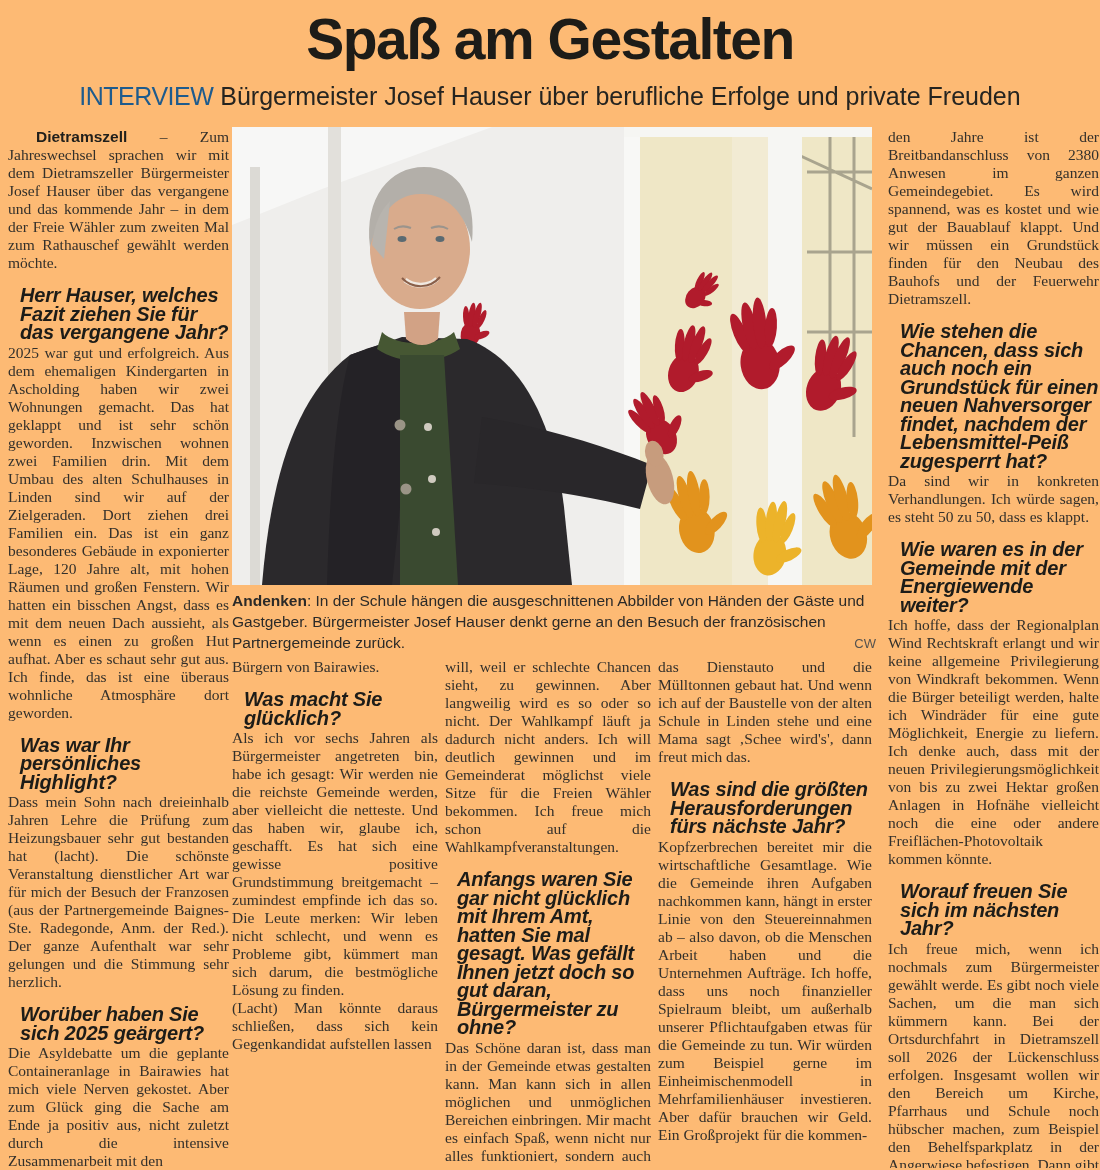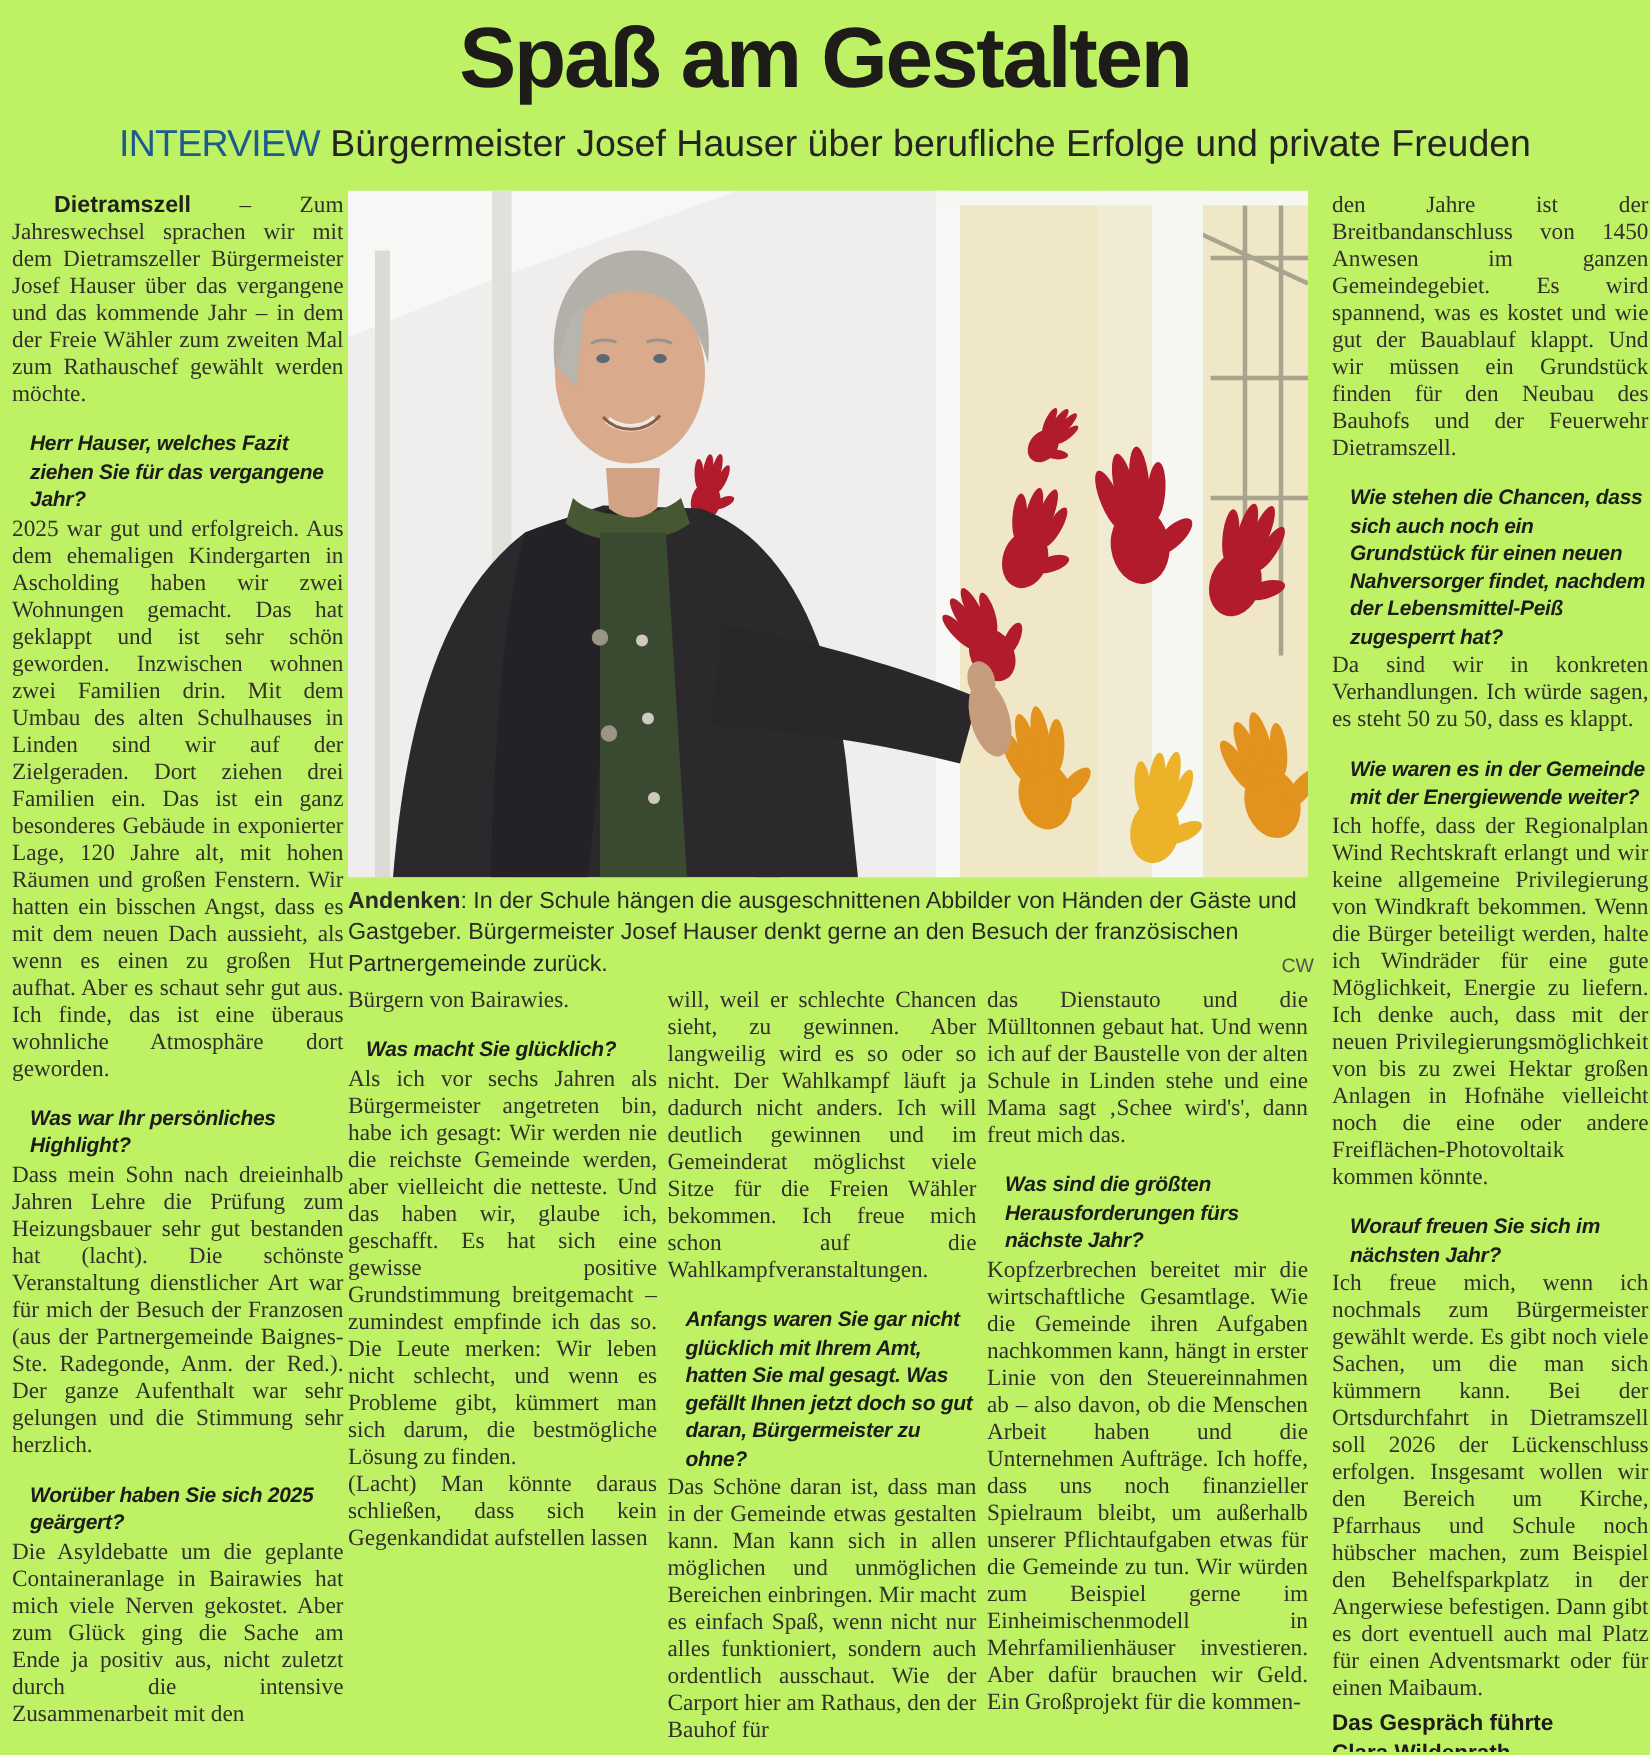--- a/index.html
+++ b/index.html
@@ -1,32 +1,32 @@
 <!DOCTYPE html>
 <html lang="de"><head>
 <meta charset="utf-8">
 <style>
   html,body{margin:0;padding:0;background:#ffffff;}
-  .page{position:relative;width:1100px;height:1170px;background:#bef264;overflow:hidden;
+  .page{position:relative;width:1100px;height:1170px;background:#fdba74;overflow:hidden;
         font-family:"Liberation Serif",serif;color:#33302b;}
   
   .headline{position:absolute;top:6px;left:0;width:1100px;text-align:center;margin:0;
             font-family:"Liberation Sans",sans-serif;font-weight:700;font-size:57px;
             letter-spacing:-1.5px;color:#1d1c18;}
   .kicker{position:absolute;top:82px;left:0;width:1100px;text-align:center;
           font-family:"Liberation Sans",sans-serif;font-size:25px;color:#252420;}
   .kicker-label{font-weight:400;color:#1e5b8d;letter-spacing:-0.5px;}
   
   .col{position:absolute;text-align:justify;font-size:15.5px;line-height:18px;overflow:hidden;
        hyphens:auto;-webkit-hyphens:auto;}
   .col p{margin:0;}
   .col p.lead{margin-bottom:6px;}
   .lead-loc{font-family:"Liberation Sans",sans-serif;font-weight:700;color:#201f1b;margin-left:28px;}
   .col p.question{font-family:"Liberation Sans",sans-serif;font-weight:700;font-style:italic;
-                  font-size:14px;line-height:18.5px;text-align:left;color:#1d1c18;
+                  font-size:20px;line-height:18.5px;text-align:left;color:#1d1c18;
                   margin:14px 0 2px 12px;letter-spacing:-0.2px;}
   .col p.byline{font-family:"Liberation Sans",sans-serif;font-weight:700;font-style:normal;
                 font-size:15px;line-height:20px;text-align:left;color:#1d1c18;margin-top:4px;}
   .col-0{left:8px;top:128px;width:221px;height:1040px;}
   .col-1{left:232px;top:658px;width:206px;height:510px;}
   .col-2{left:445px;top:658px;width:206px;height:510px;}
   .col-3{left:658px;top:658px;width:214px;height:510px;}
   .col-4{left:888px;top:128px;width:211px;height:1040px;}
   
   .photo-wrap{position:absolute;left:232px;top:127px;width:640px;height:458px;overflow:hidden;}
@@ -68,21 +68,21 @@
       <p class="answer">will, weil er schlechte Chancen sieht, zu gewinnen. Aber langweilig wird es so oder so nicht. Der Wahlkampf läuft ja dadurch nicht anders. Ich will deutlich gewinnen und im Gemeinderat möglichst viele Sitze für die Freien Wähler bekommen. Ich freue mich schon auf die Wahlkampfveranstaltungen.</p>
       <p class="question">Anfangs waren Sie gar nicht glücklich mit Ihrem Amt, hatten Sie mal gesagt. Was gefällt Ihnen jetzt doch so gut daran, Bürgermeister zu ohne?</p>
       <p class="answer">Das Schöne daran ist, dass man in der Gemeinde etwas gestalten kann. Man kann sich in allen möglichen und unmöglichen Bereichen einbringen. Mir macht es einfach Spaß, wenn nicht nur alles funktioniert, sondern auch ordentlich ausschaut. Wie der Carport hier am Rathaus, den der Bauhof für</p>
     </div>
   <div class="col col-3" lang="de">
       <p class="answer">das Dienstauto und die Mülltonnen gebaut hat. Und wenn ich auf der Baustelle von der alten Schule in Linden stehe und eine Mama sagt ‚Schee wird's', dann freut mich das.</p>
       <p class="question">Was sind die größten Herausforderungen fürs nächste Jahr?</p>
       <p class="answer">Kopfzerbrechen bereitet mir die wirtschaftliche Gesamtlage. Wie die Gemeinde ihren Aufgaben nachkommen kann, hängt in erster Linie von den Steuereinnahmen ab – also davon, ob die Menschen Arbeit haben und die Unternehmen Aufträge. Ich hoffe, dass uns noch finanzieller Spielraum bleibt, um außerhalb unserer Pflichtaufgaben etwas für die Gemeinde zu tun. Wir würden zum Beispiel gerne im Einheimischenmodell in Mehrfamilienhäuser investieren. Aber dafür brauchen wir Geld. Ein Großprojekt für die kommen-</p>
     </div>
   <div class="col col-4" lang="de">
-      <p class="answer">den Jahre ist der Breitbandanschluss von 1450 Anwesen im ganzen Gemeindegebiet. Es wird spannend, was es kostet und wie gut der Bauablauf klappt. Und wir müssen ein Grundstück finden für den Neubau des Bauhofs und der Feuerwehr Dietramszell.</p>
+      <p class="answer">den Jahre ist der Breitbandanschluss von 2380 Anwesen im ganzen Gemeindegebiet. Es wird spannend, was es kostet und wie gut der Bauablauf klappt. Und wir müssen ein Grundstück finden für den Neubau des Bauhofs und der Feuerwehr Dietramszell.</p>
       <p class="question">Wie stehen die Chancen, dass sich auch noch ein Grundstück für einen neuen Nahversorger findet, nachdem der Lebensmittel-Peiß zugesperrt hat?</p>
       <p class="answer">Da sind wir in konkreten Verhandlungen. Ich würde sagen, es steht 50 zu 50, dass es klappt.</p>
       <p class="question">Wie waren es in der Gemeinde mit der Energiewende weiter?</p>
       <p class="answer">Ich hoffe, dass der Regionalplan Wind Rechtskraft erlangt und wir keine allgemeine Privilegierung von Windkraft bekommen. Wenn die Bürger beteiligt werden, halte ich Windräder für eine gute Möglichkeit, Energie zu liefern. Ich denke auch, dass mit der neuen Privilegierungsmöglichkeit von bis zu zwei Hektar großen Anlagen in Hofnähe vielleicht noch die eine oder andere Freiflächen-Photovoltaik kommen könnte.</p>
       <p class="question">Worauf freuen Sie sich im nächsten Jahr?</p>
       <p class="answer">Ich freue mich, wenn ich nochmals zum Bürgermeister gewählt werde. Es gibt noch viele Sachen, um die man sich kümmern kann. Bei der Ortsdurchfahrt in Dietramszell soll 2026 der Lückenschluss erfolgen. Insgesamt wollen wir den Bereich um Kirche, Pfarrhaus und Schule noch hübscher machen, zum Beispiel den Behelfsparkplatz in der Angerwiese befestigen. Dann gibt es dort eventuell auch mal Platz für einen Adventsmarkt oder für einen Maibaum.</p>
       <p class="byline">Das Gespräch führte<br>Clara Wildenrath</p>
     </div>
 
   <div class="photo-wrap">

